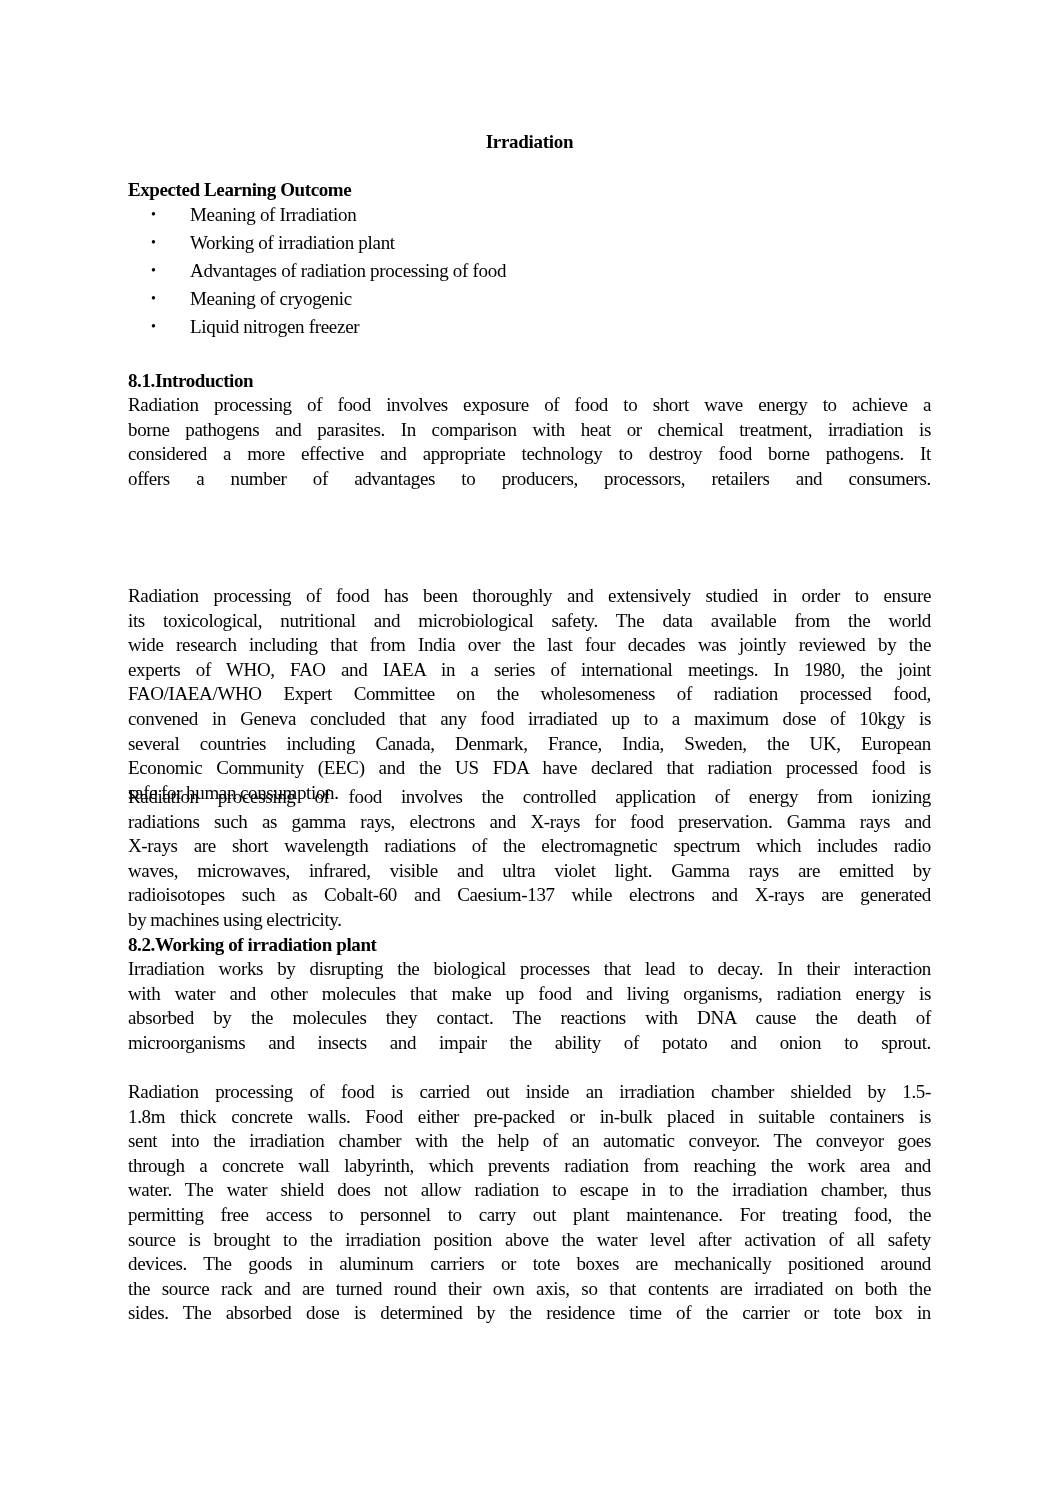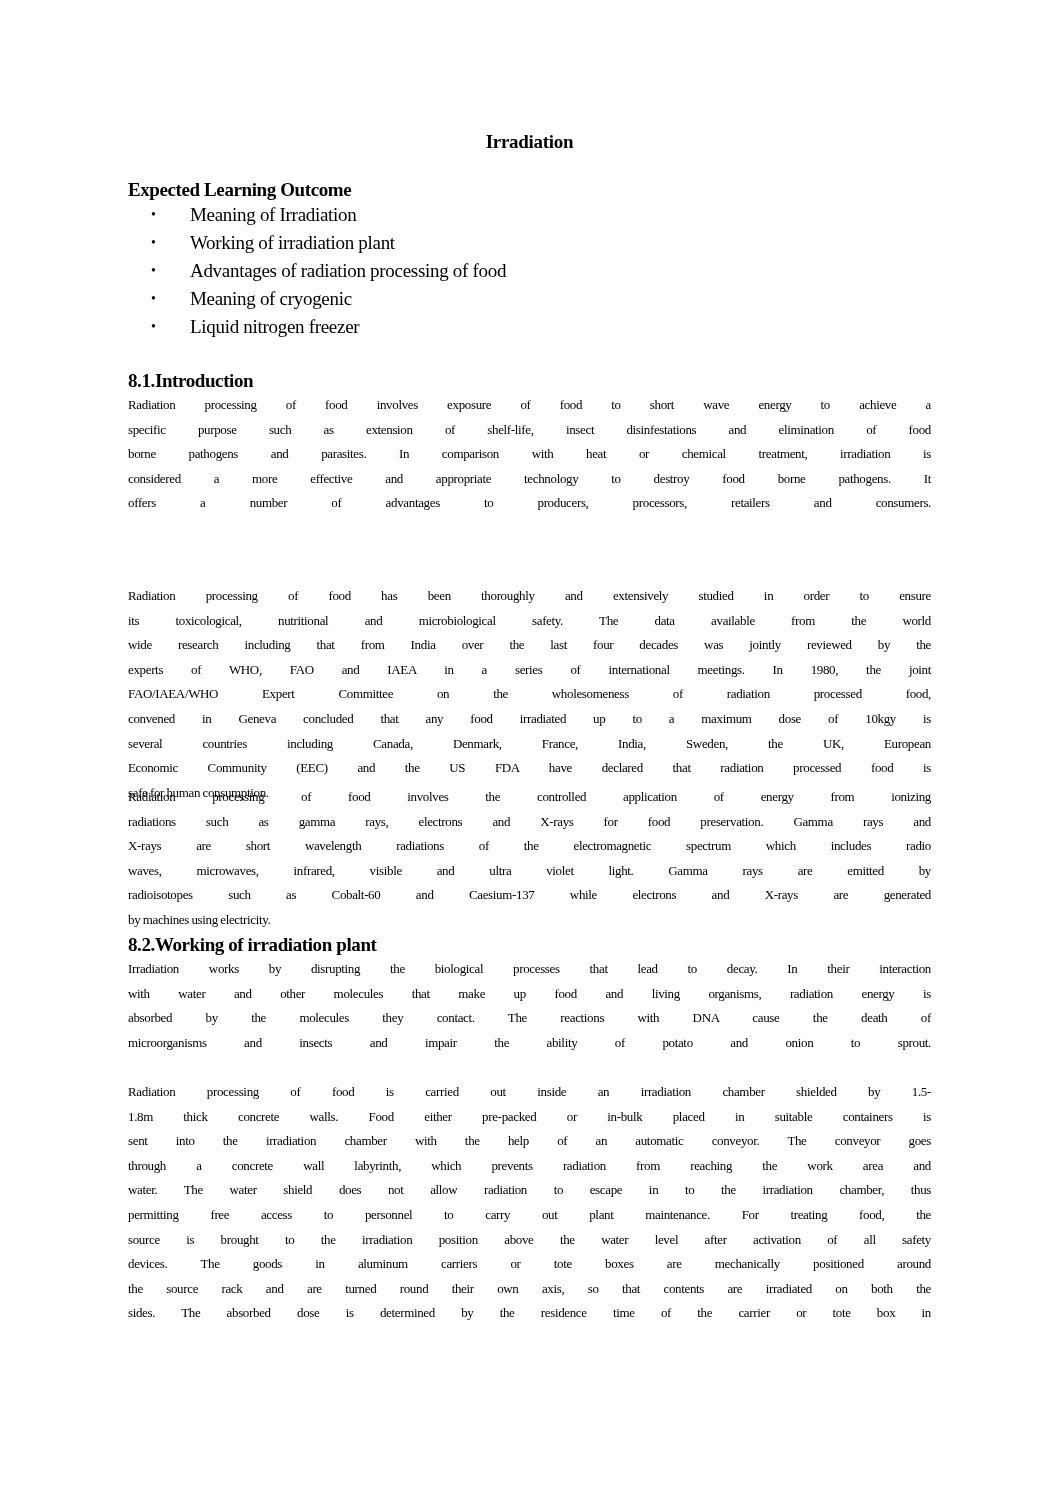--- a/index.html
+++ b/index.html
@@ -62,21 +62,21 @@
       position: absolute;
       left: 23px;
       top: 0;
       font-size: 14px;
       line-height: 24px;
     }
     .para {
       position: absolute;
       left: 0;
       width: 803px;
-      font-size: 13px;
+      font-size: 19px;
       line-height: 24.6px;
       text-align: justify;
       letter-spacing: -0.35px;
       word-spacing: -0.5px;
       margin: 0;
     }
     .para .line {
       display: block;
       text-align: justify;
       text-align-last: justify;
@@ -100,21 +100,20 @@
     <li><span class="bullet">•</span><span>Working of irradiation plant</span></li>
     <li><span class="bullet">•</span><span>Advantages of radiation processing of food</span></li>
     <li><span class="bullet">•</span><span>Meaning of cryogenic</span></li>
     <li><span class="bullet">•</span><span>Liquid nitrogen freezer</span></li>
   </ul>
 
   <div class="heading" style="top:369px;">8.1.Introduction</div>
 
   <div class="para" style="top:393px;">
     <span class="line">Radiation processing of food involves exposure of food to short wave energy to achieve a</span>
-    <span class="line">specific purpose such as extension of shelf-life, insect disinfestations and elimination of food</span>
     <span class="line">borne pathogens and parasites. In comparison with heat or chemical treatment, irradiation is</span>
     <span class="line">considered a more effective and appropriate technology to destroy food borne pathogens. It</span>
     <span class="line">offers a number of advantages to producers, processors, retailers and consumers.</span>
   </div>
 
   <div class="para" style="top:540px;margin-top:44px;">
     <span class="line">Radiation processing of food has been thoroughly and extensively studied in order to ensure</span>
     <span class="line">its toxicological, nutritional and microbiological safety. The data available from the world</span>
     <span class="line">wide research including that from India over the last four decades was jointly reviewed by the</span>
     <span class="line">experts of WHO, FAO and IAEA in a series of international meetings. In 1980, the joint</span>

